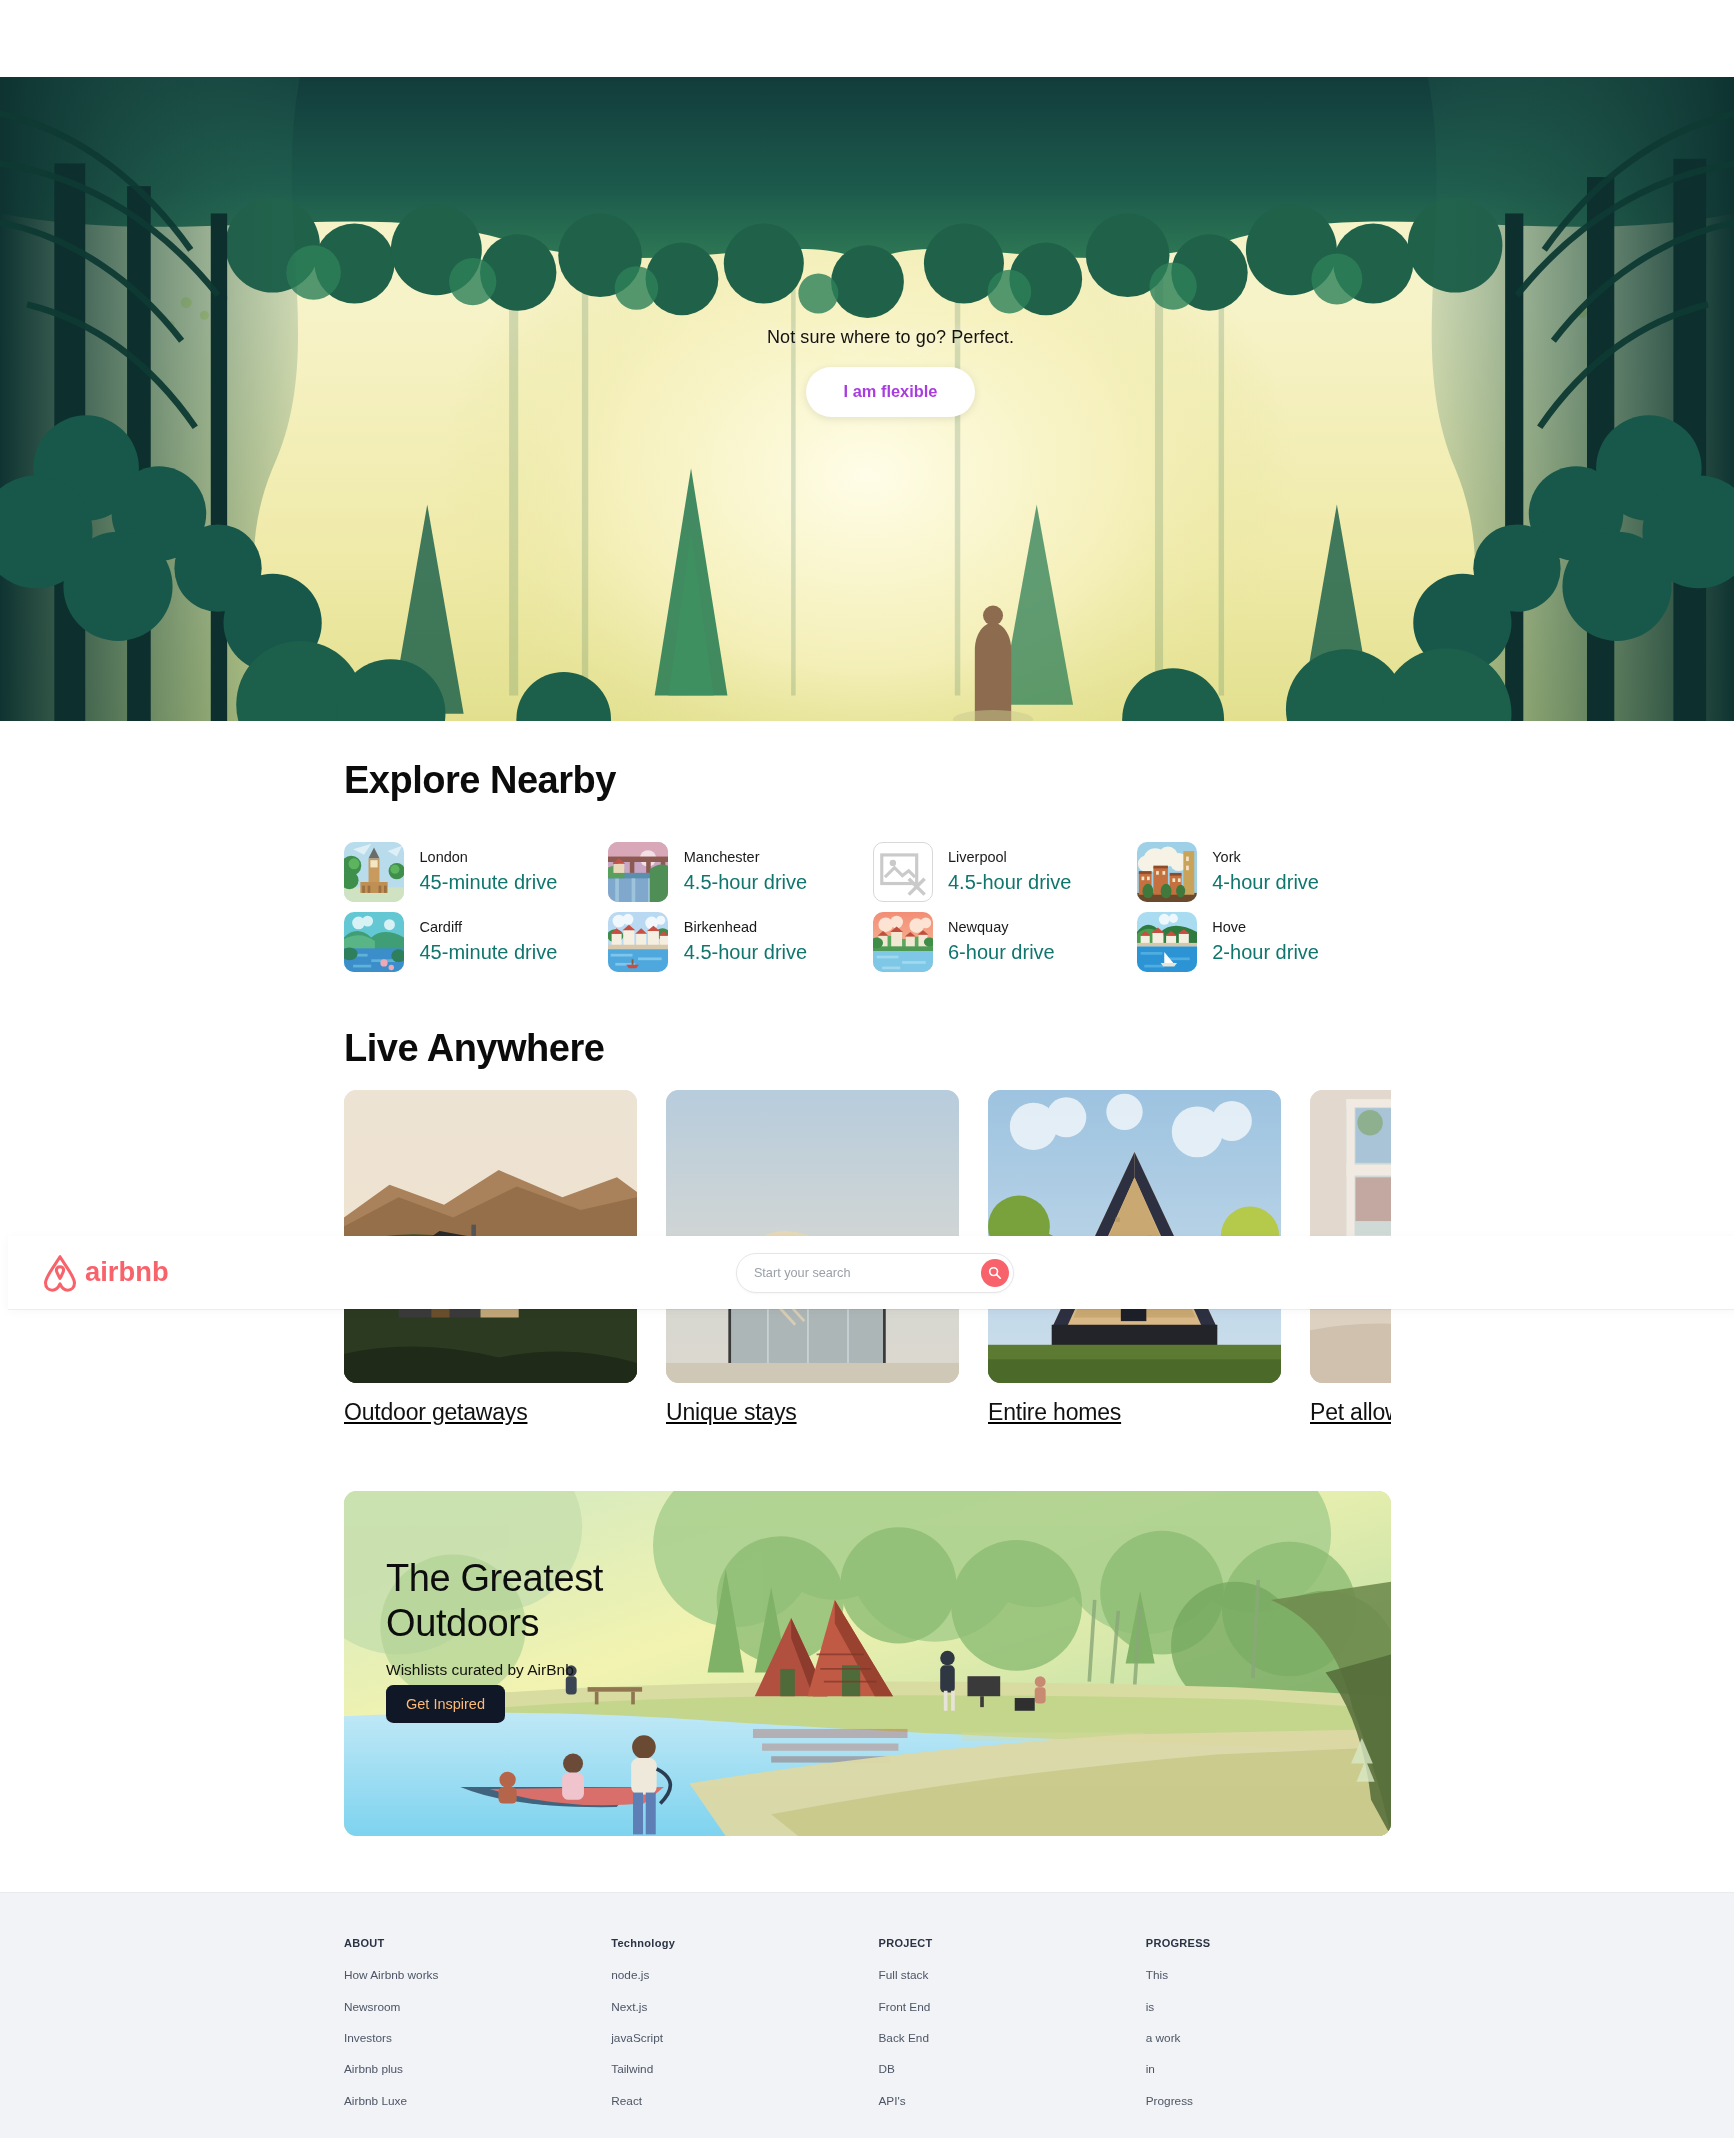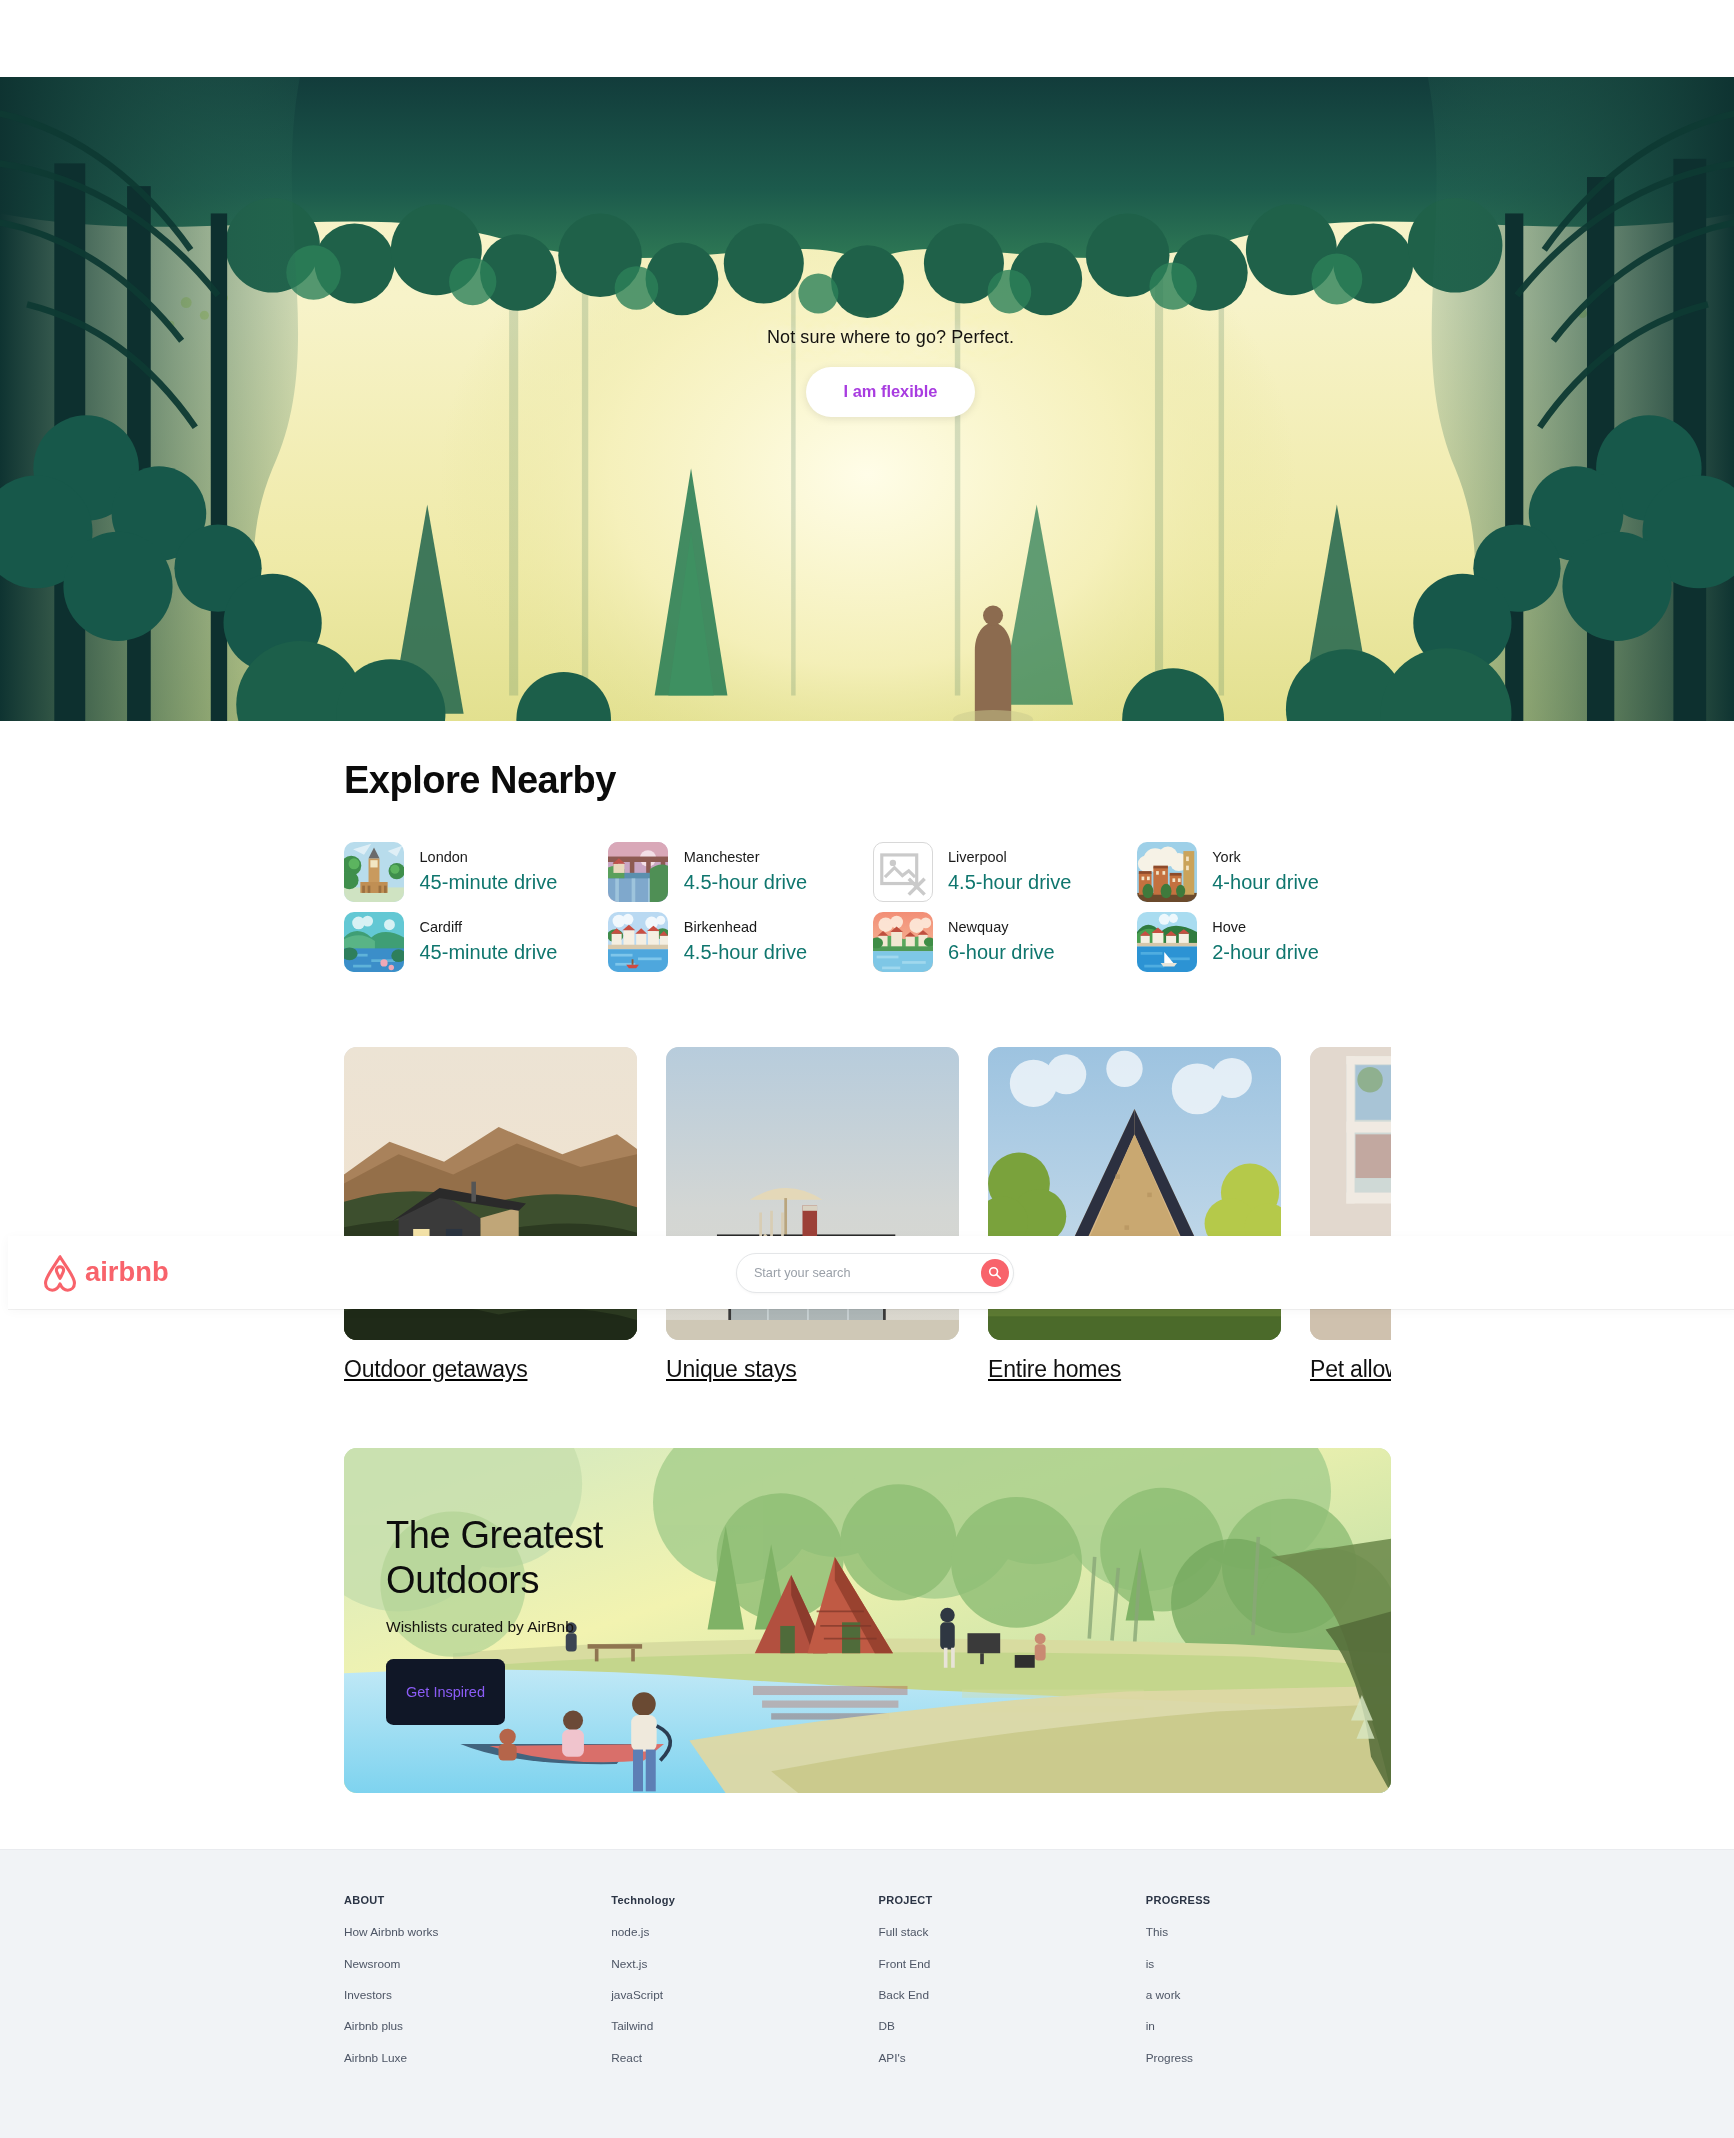--- a/index.html
+++ b/index.html
@@ -144,28 +144,28 @@
     line-height: 1.17;
     color: #0d0d0d;
     letter-spacing: -0.4px;
   }
   .banner-sub {
     margin-top: 15.5px;
     font-size: 15.5px;
     color: #15120e;
   }
   .inspired-btn {
-    margin-top: 23px;
+    margin-top: 6px;
     display: inline-block;
     background: #101727;
-    color: #8b5cf6;
+    color: #fdba74;
     font-size: 14.5px;
     border: none;
     border-radius: 7.3px;
-    padding: 25px 20px;
+    padding: 11px 20px;
     cursor: pointer;
   }
 
   
   footer {
     background: #f1f3f6;
     border-top: 0.9px solid #e9ebef;
     padding: 44px 0 82px;
   }
   .footer-grid {
@@ -714,20 +714,21 @@
           <div class="city-drive">2-hour drive</div>
         </div>
       </div>
 
     </div>
   </div>
 </section>
 
 <section class="live-sec">
   <div class="wrap">
+    <h2 class="section-title">Live Anywhere</h2>
     <div class="live-row">
 
       <div class="live-card">
         <div class="live-img">
           <svg viewBox="0 0 322 322" preserveAspectRatio="xMidYMid slice">
             <defs>
                 <linearGradient id="og-sky" x1="0" y1="0" x2="0" y2="1">
               <stop offset="0%" stop-color="#ece3d4"></stop>
                   <stop offset="100%" stop-color="#f2e2cc"></stop>
             </linearGradient>

